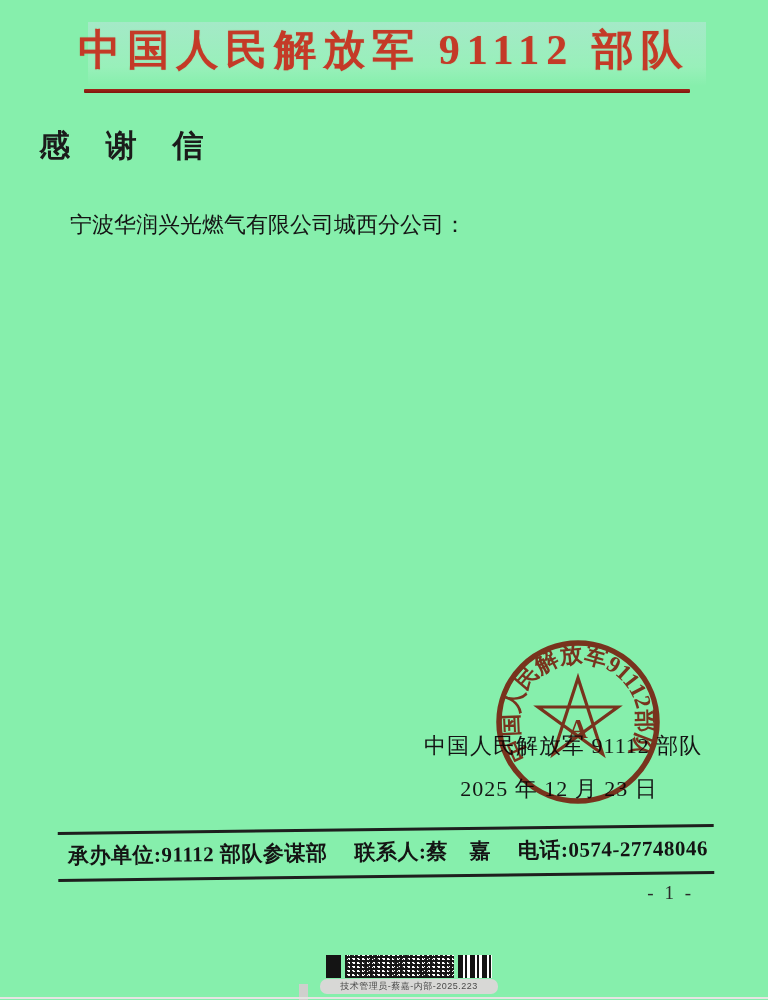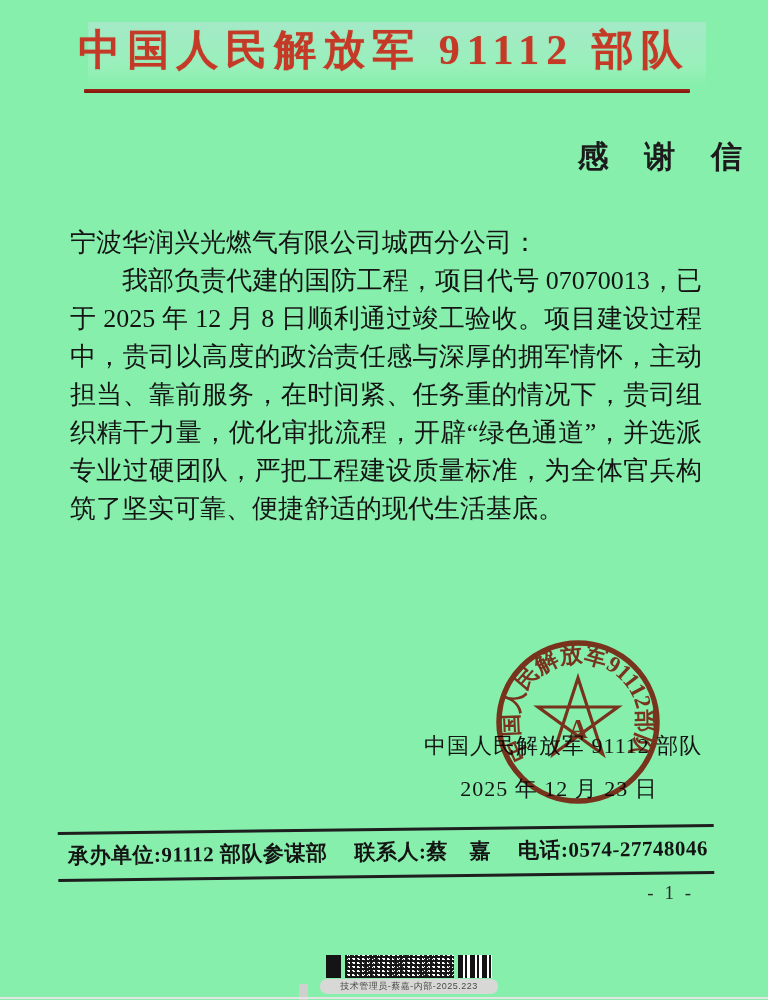--- a/index.html
+++ b/index.html
@@ -14,26 +14,26 @@
     background:linear-gradient(180deg,rgba(209,225,240,.40),rgba(236,244,250,.18) 70%,rgba(255,255,255,0));}
   .letterhead-title{
     position:absolute;top:22px;left:0;right:0;margin:0;text-align:center;
     font-size:42px;font-weight:700;letter-spacing:7px;color:#c43a27;
     text-shadow:0 0 1px rgba(196,58,39,.45);
   }
   .letterhead-rule{position:absolute;top:89px;left:84px;right:78px;height:4px;
     background:linear-gradient(180deg,#a2271a,#7e150d);border-radius:1px;}
 
   
-  .doc-title{position:absolute;top:124px;left:0;right:0;margin:12px;text-align:right;
+  .doc-title{position:absolute;top:124px;left:0;right:0;margin:1px;text-align:left;
     font-size:31px;font-weight:700;letter-spacing:14px;text-indent:14px;color:#1b1b1b;padding-left:24px;}
 
   
-  .letter-body{position:absolute;top:224px;left:70px;width:632px;
-    font-size:26px;line-height:38px;text-align:justify;}
+  .letter-body{position:absolute;top:206px;left:70px;width:632px;
+    font-size:22px;line-height:38px;text-align:justify;}
   .letter-body p{margin:0;}
   .salutation{text-indent:0;}
   .para{text-indent:2em;}
 
   
   .signature-block{position:absolute;top:731px;left:424px;width:270px;font-size:22px;}
   .signature-unit{white-space:nowrap;letter-spacing:1px;}
   .signature-date{margin-top:13px;text-align:center;letter-spacing:1px;}
 
   
@@ -71,21 +71,20 @@
 
   <div class="tint-band"></div>
 
   <h1 class="letterhead-title">中国人民解放军 91112 部队</h1>
   <div class="letterhead-rule"></div>
 
   <h2 class="doc-title">感 谢 信</h2>
 
   <main class="letter-body">
     <p class="salutation">宁波华润兴光燃气有限公司城西分公司：</p>
-    <p class="para">我部负责代建的国防工程，项目代号 07070013，已于 2025 年 12 月 8 日顺利通过竣工验收。项目建设过程中，贵司以高度的政治责任感与深厚的拥军情怀，主动担当、靠前服务，在时间紧、任务重的情况下，贵司组织精干力量，优化审批流程，开辟“绿色通道”，并选派专业过硬团队，严把工程建设质量标准，为全体官兵构筑了坚实可靠、便捷舒适的现代生活基底。</p>
   </main>
 
   <div class="signature-block">
     <div class="signature-unit">中国人民解放军 91112 部队</div>
     <div class="signature-date">2025 年 12 月 23 日</div>
   </div>
 
   <div class="seal">
     <svg width="174" height="174" viewBox="0 0 174 174">
       <circle cx="87" cy="87" r="79" fill="none" stroke="#e2261b" stroke-width="5.5"></circle>

